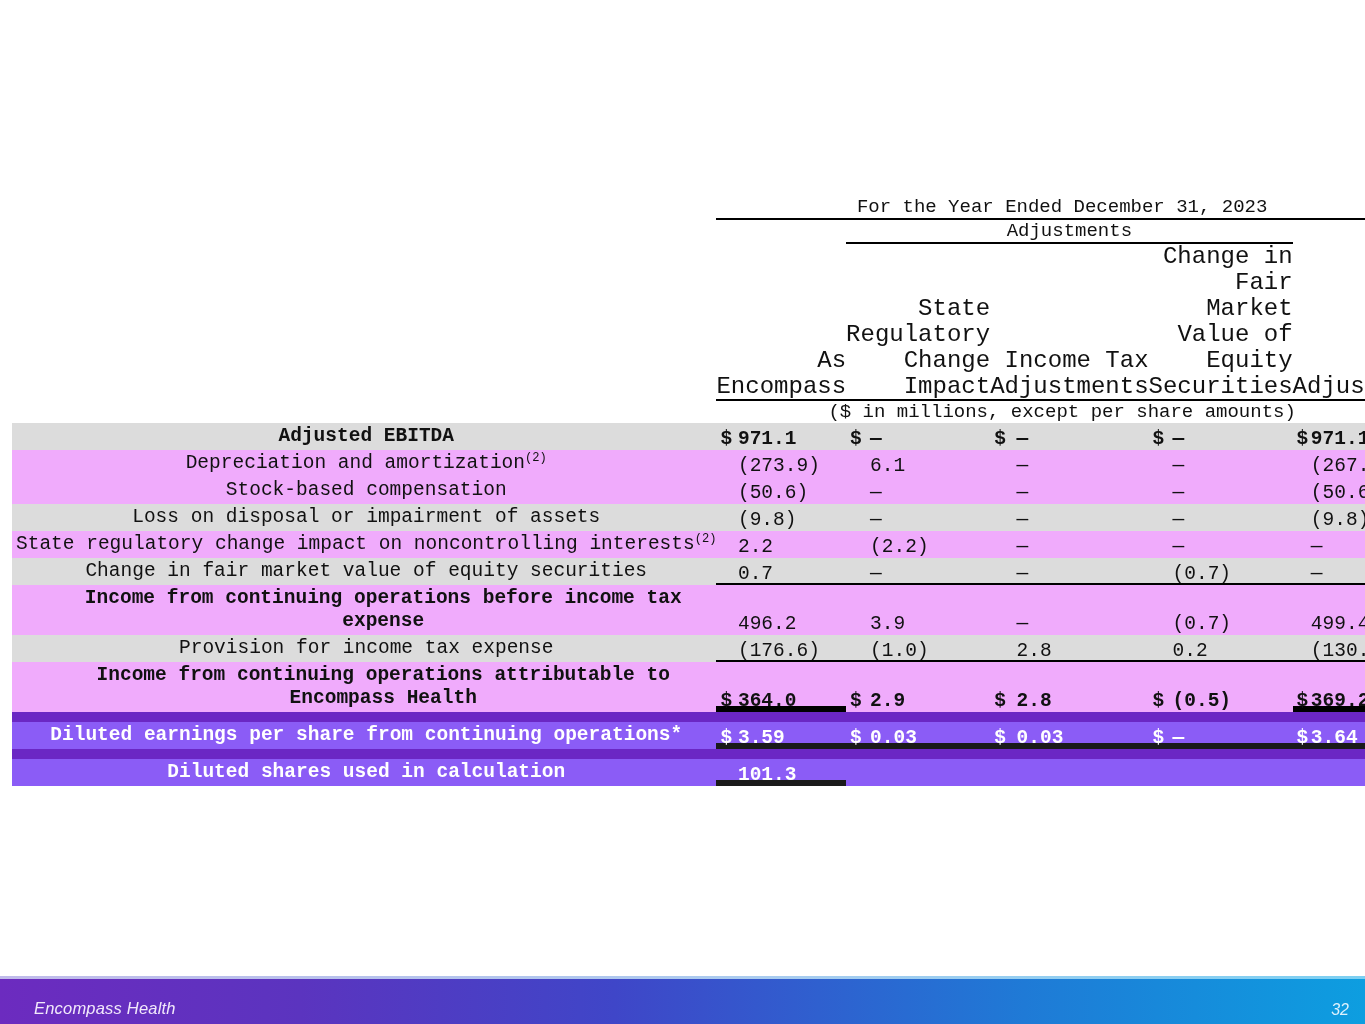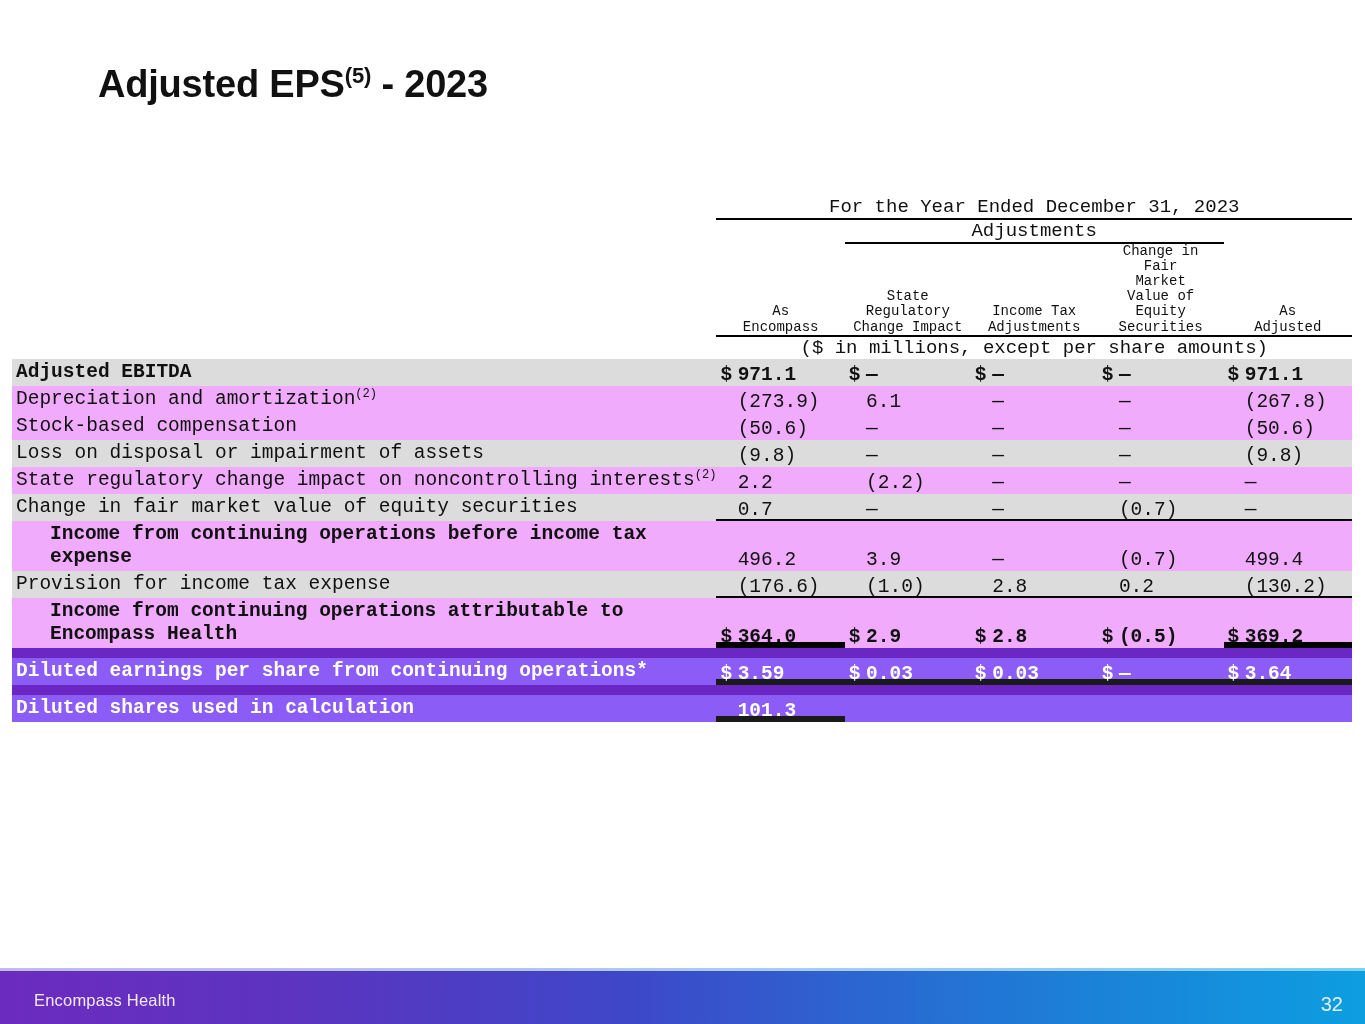--- a/index.html
+++ b/index.html
@@ -34,34 +34,34 @@
   .c-cur{width:22px;}
 
   
   .hdr-span{
     text-align:center;font-size:19px;padding-bottom:3px;
   }
   .rule-top{border-bottom:2.5px solid #000;}
   .rule-thin{border-bottom:2px solid #000;}
 
   .hdr-col{
-    text-align:center;font-weight:bold;font-size:14px;
+    text-align:right;font-weight:bold;font-size:24px;
     line-height:1.08;padding-bottom:2px;margin-top:30px;
   }
   .hdr-units{
     text-align:center;font-size:19px;padding:2px 0 3px 0;
   }
 
   
   tr.shade td{background:#dcdcdc;}
   tr.white td{background:#f0abfc;}
   tr.purple td{background:#8b5cf6;color:#ffffff;}
 
   td.lbl{
-    text-align:left;padding-left:4px;white-space:nowrap;
+    text-align:center;padding-left:4px;white-space:nowrap;
     font-size:19.5px;line-height:1.18;padding-top:2px;padding-bottom:2px;
   }
   td.lbl.bold{font-weight:bold;}
   td.lbl.indent{padding-left:38px;white-space:normal;font-weight:bold;}
   td.num{
     text-align:left;padding-right:6px;white-space:nowrap;
     font-variant-numeric:tabular-nums;
     margin-top:8px;
   }
   td.num.bold{font-weight:bold;}
@@ -75,48 +75,48 @@
   .u-double{box-shadow:inset 0 -2px 0 0 #000, inset 0 -6px 0 0 #000;}
   .u-double-w{box-shadow:inset 0 -2px 0 0 #1a1a1a, inset 0 -6px 0 0 #1a1a1a;}
 
   .spacer-row td{height:10px;background:#ffffff;}
   .spacer-row.purple td{background:#6b27c4;}
 
   sup{font-size:0.62em;vertical-align:super;line-height:0;}
 
   
   .footer{
-    position:absolute;left:0;bottom:0;width:1365px;height:56px;
+    position:absolute;left:0;bottom:0;width:1365px;height:48px;
     background:linear-gradient(90deg,#6c2bbf 0%,#5b34bf 22%,#3f46c8 45%,#1f7ad6 75%,#0d9ee0 100%);
+    font-style:italic;
   }
   .footer-topline{
     position:absolute;left:0;top:0;width:1365px;height:3px;
     background:linear-gradient(90deg,#cfd4f2 0%,#bfe0f5 55%,#8fd8f5 100%);
     opacity:.85;
   }
   .brand{
     position:absolute;left:34px;top:23px;
     color:#f2e9fb;font-size:16.5px;letter-spacing:.2px;
   }
   .fnote{
     position:absolute;left:0;top:15px;width:1365px;
     text-align:center;color:#eef4fd;font-size:14.5px;line-height:1.42;
   }
   .fnote .l2{display:block;}
   .pageno{
-    position:absolute;right:22px;top:25px;
-    color:#dff2fd;font-size:20px;
+    position:absolute;right:16px;top:25px;
+    color:#dff2fd;font-size:16px;
   }
 </style>
 </head>
 <body>
 
 <div class="slide">
 
-  <div class="title"><span>Adjusted EPS</span><sup>(5)</sup><span> - 2023</span></div>
 
   <table class="tbl">
     <colgroup>
       <col class="c-label">
         <col class="c-cur">
         <col class="c-num">
       <col class="c-cur">
         <col class="c-num">
       <col class="c-cur">
         <col class="c-num">

